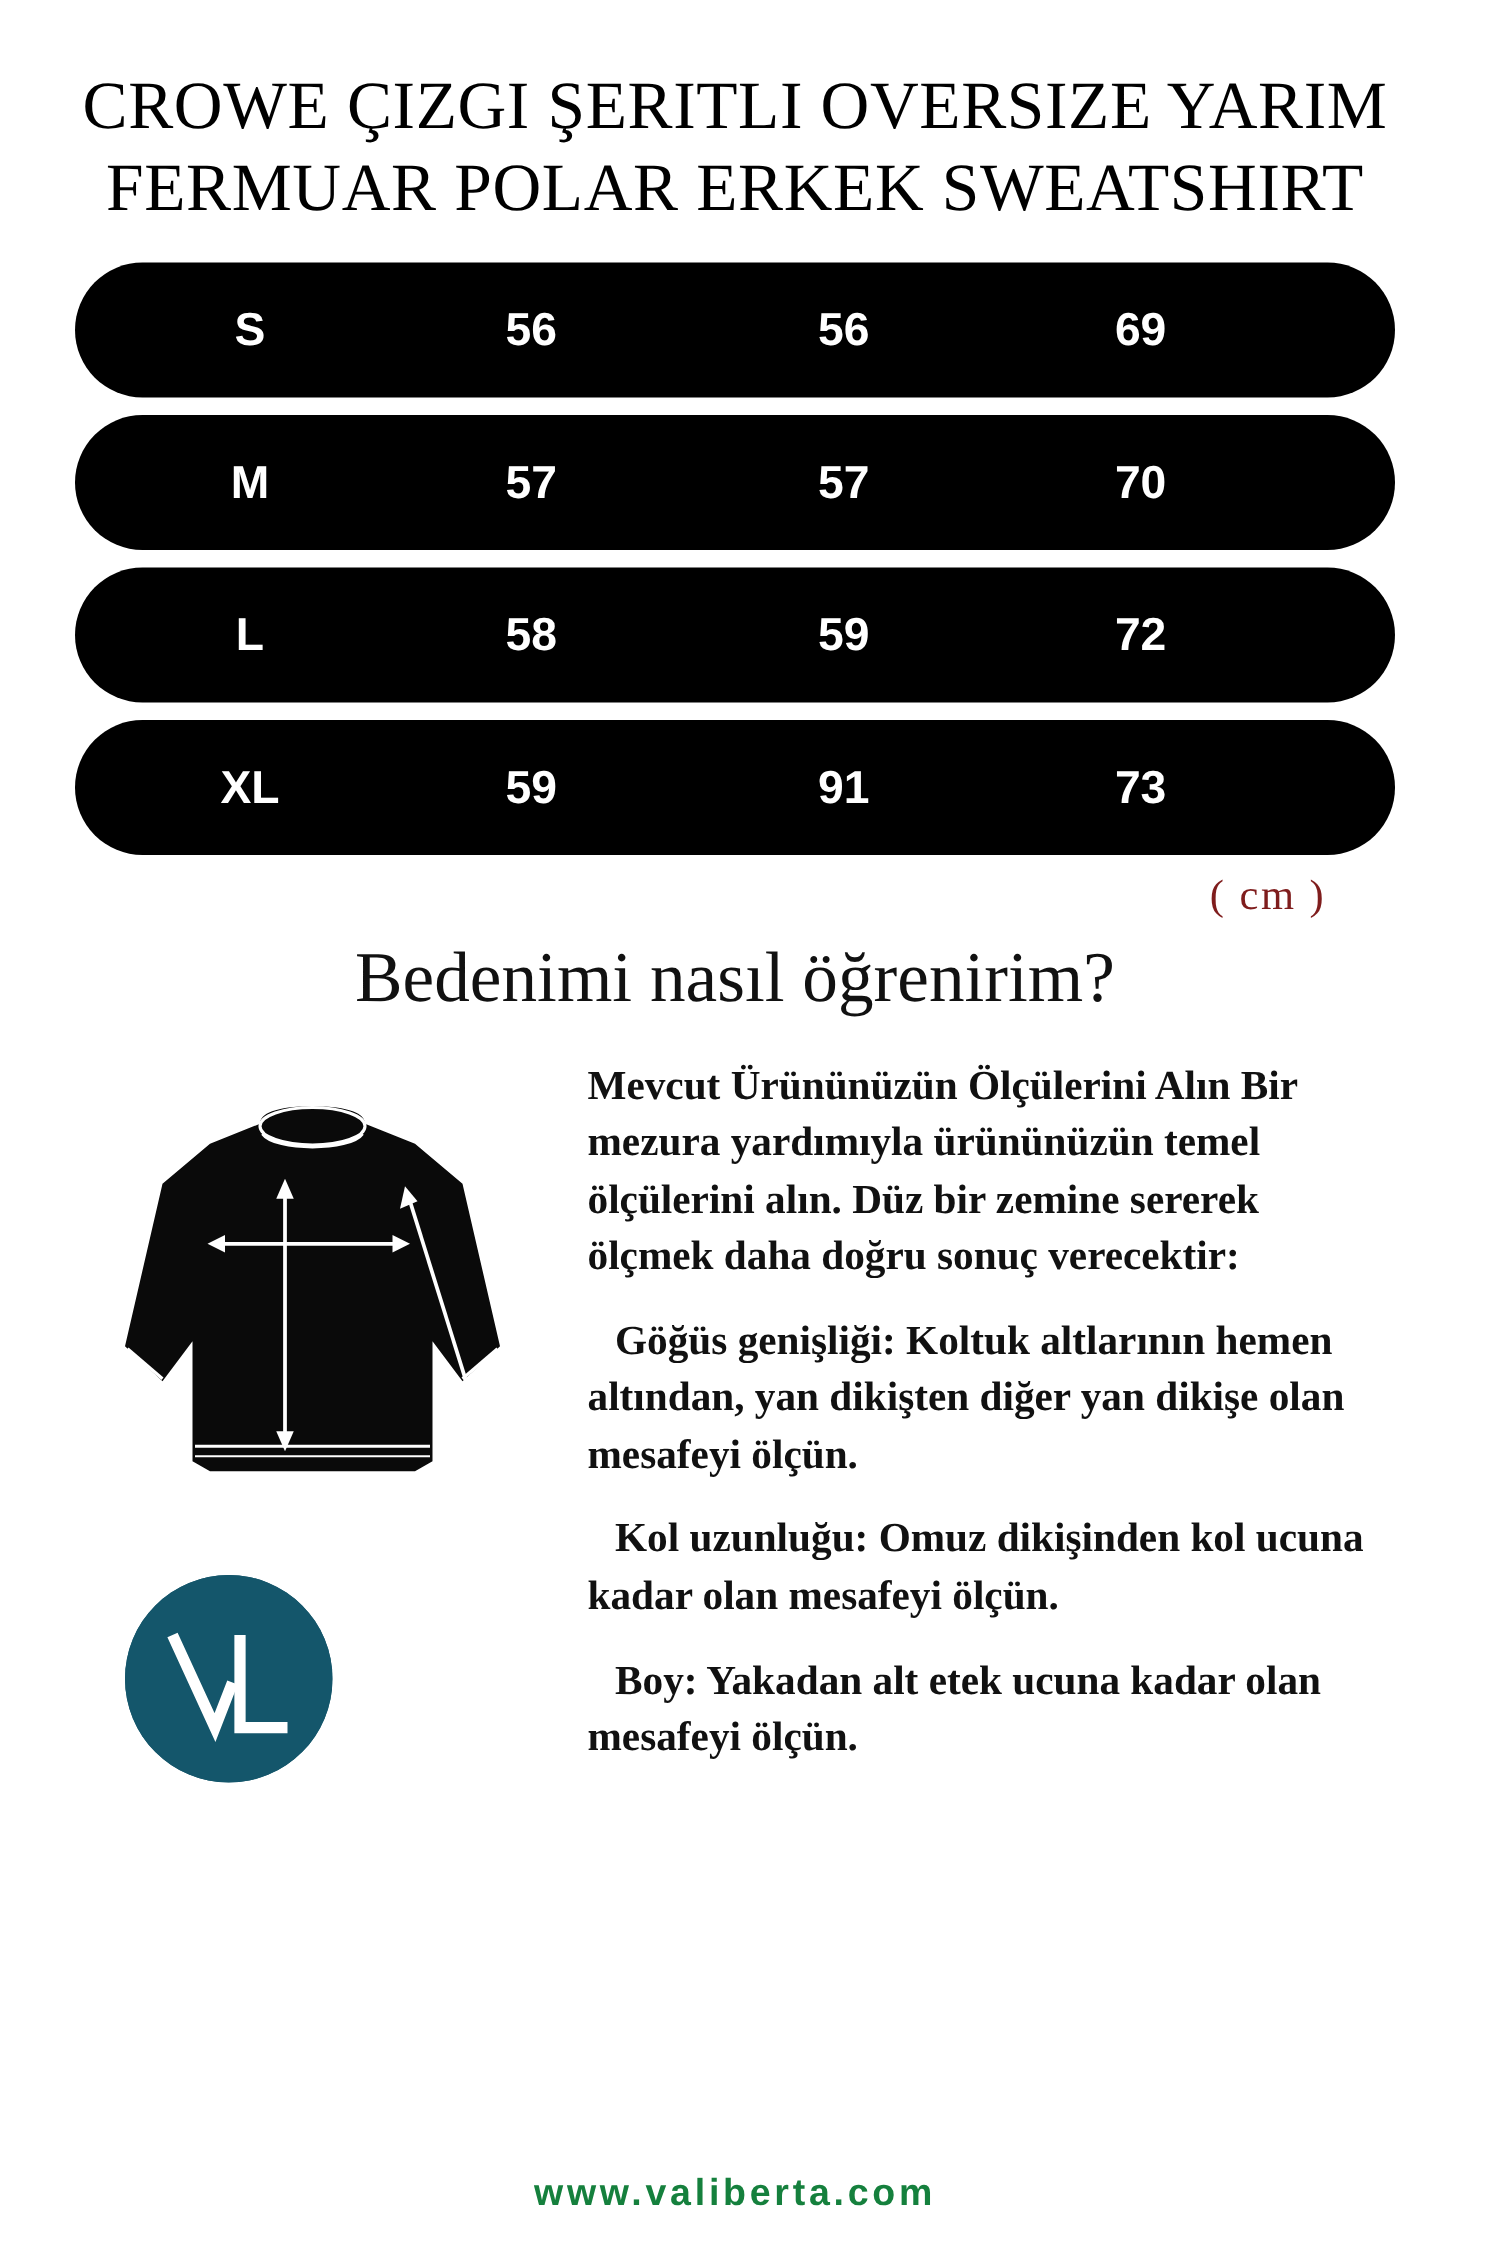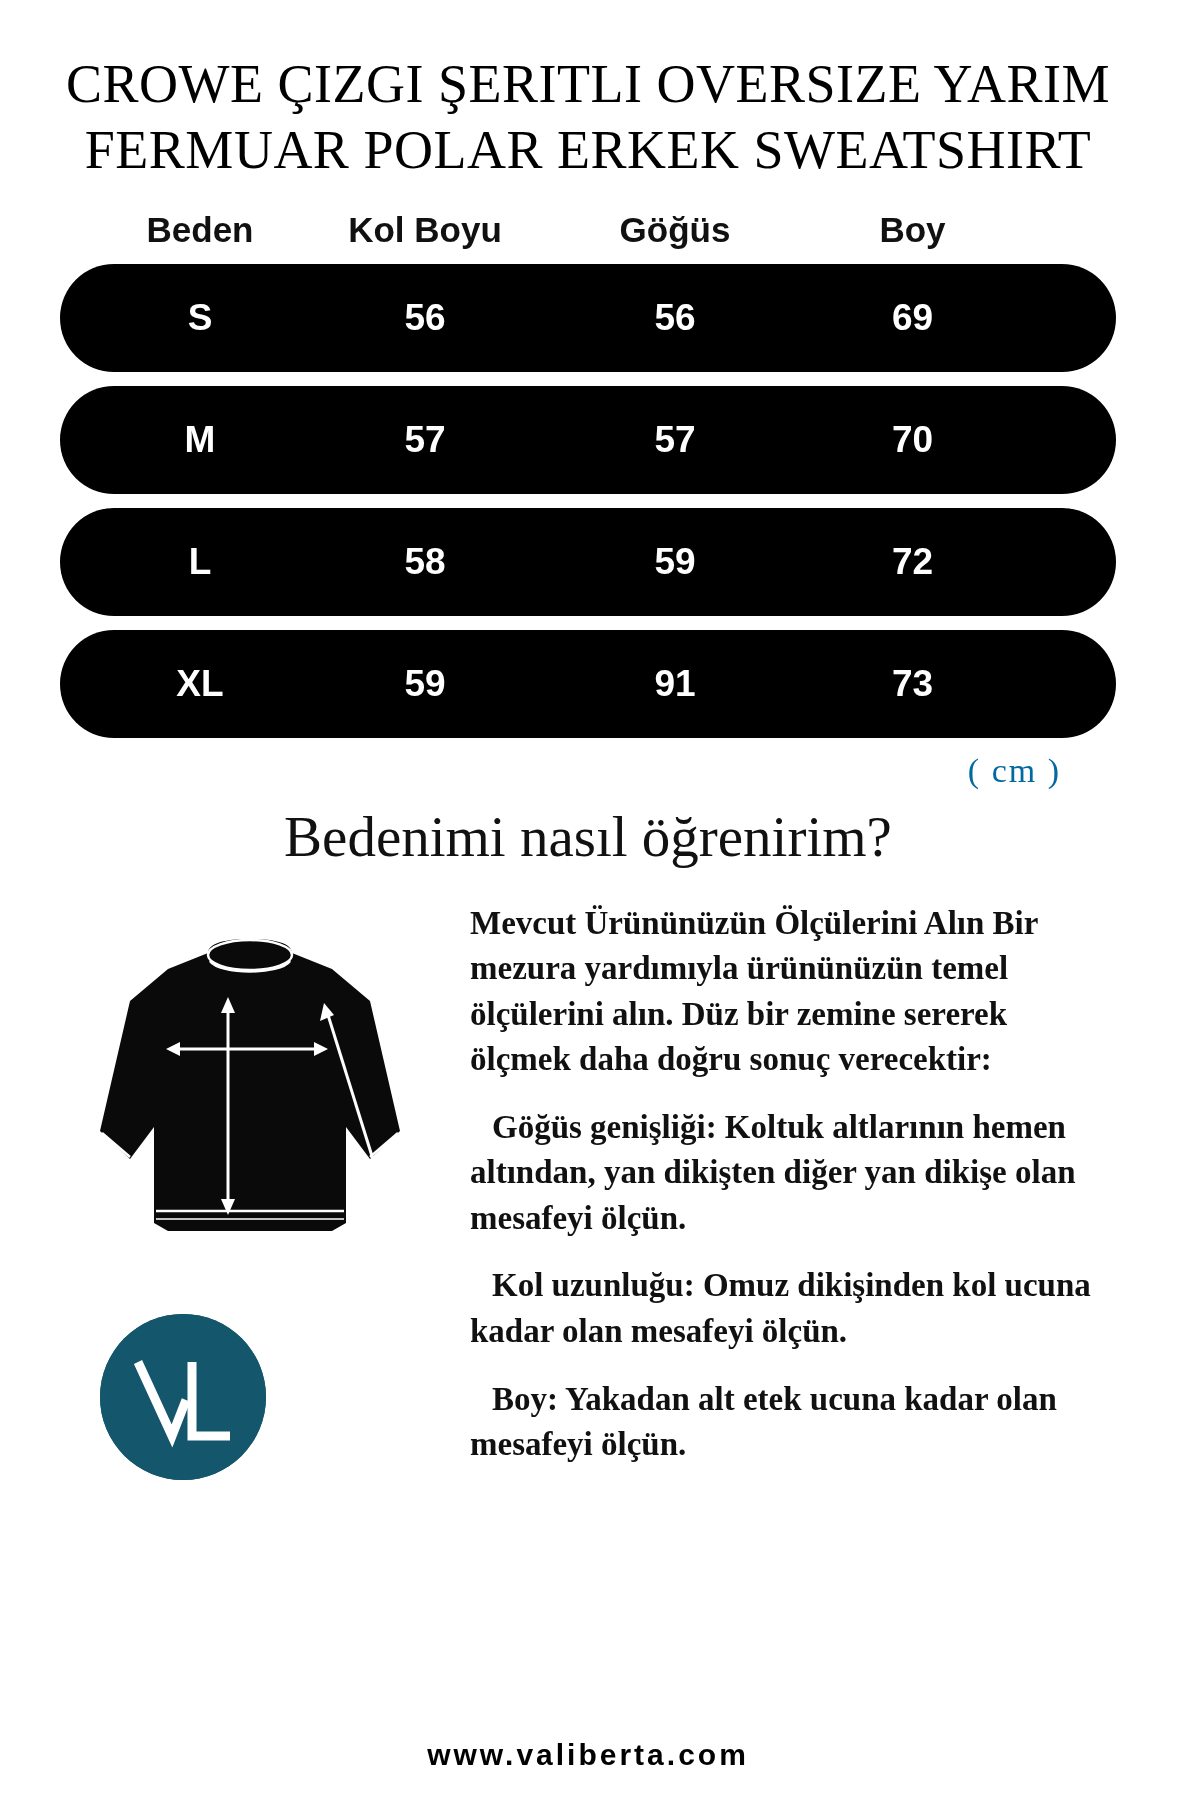--- a/index.html
+++ b/index.html
@@ -74,21 +74,21 @@
     text-align: center;
   }
 
   .unit {
     text-align: right;
     padding-right: 55px;
     margin-top: 6px;
     font-family: "Liberation Serif", serif;
     font-size: 34px;
     letter-spacing: 2px;
-    color: #0369a1;
+    color: #7f1d1d;
   }
 
   
   .howto-heading {
     margin: 14px 0 0 0;
     text-align: center;
     font-family: "Liberation Serif", serif;
     font-weight: 400;
     font-size: 57px;
     color: #111111;
@@ -140,38 +140,32 @@
   .footer {
     position: absolute;
     left: 0;
     right: 0;
     bottom: 28px;
     text-align: center;
     font-family: "Liberation Sans", sans-serif;
     font-weight: bold;
     font-size: 30px;
     letter-spacing: 3px;
-    color: #000000;
+    color: #15803d;
   }
 </style>
 </head>
 <body>
 
 <div class="page">
 
   <h1 class="title">CROWE ÇIZGI ŞERITLI OVERSIZE YARIM FERMUAR POLAR ERKEK SWEATSHIRT</h1>
 
   <div class="size-table">
 
-    <div class="table-head">
-      <div class="th col-beden">Beden</div>
-      <div class="th col-kol">Kol Boyu</div>
-      <div class="th col-gogus">Göğüs</div>
-      <div class="th col-boy">Boy</div>
-    </div>
 
     <div class="row">
       <div class="td col-beden">S</div>
       <div class="td col-kol">56</div>
       <div class="td col-gogus">56</div>
       <div class="td col-boy">69</div>
     </div>
 
     <div class="row">
       <div class="td col-beden">M</div>

